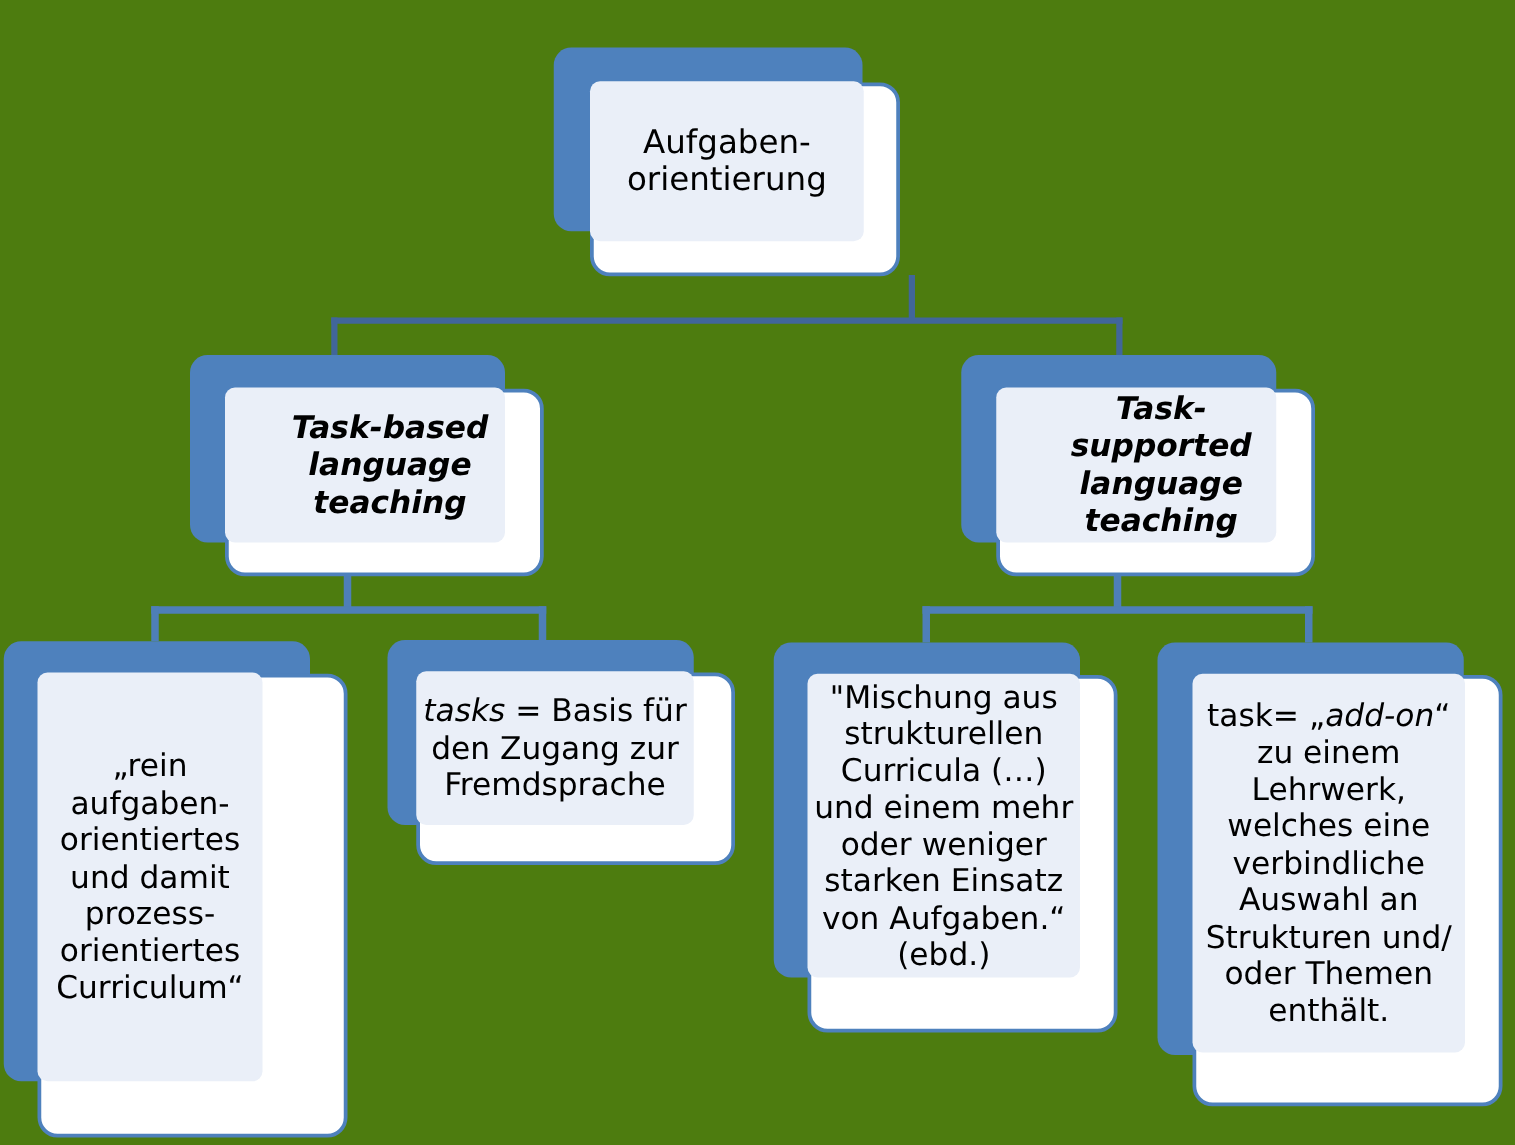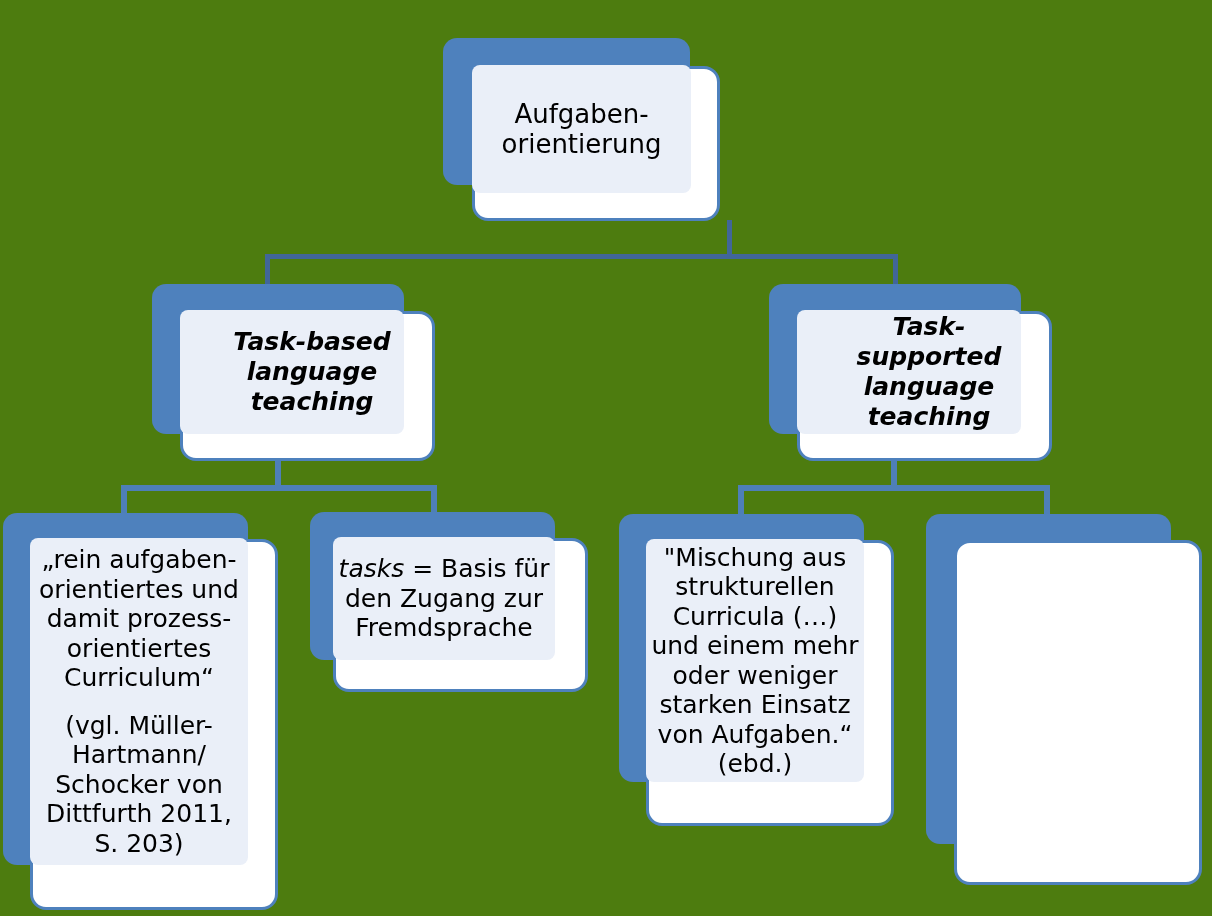--- a/index.html
+++ b/index.html
@@ -114,23 +114,22 @@
     <div class="panel t-lvl2" style="left:28px; top:26px; width:224px; height:124px;">
       <p>Task-supported</p>
       <p style="margin-top:0;">language</p>
       <p style="margin-top:0;">teaching</p>
     </div>
   </div>
 
   <div class="node" style="left:3px; top:513px; width:290px; height:400px;">
     <div class="slab" style="width:245px; height:352px;"></div>
     <div class="card" style="left:27px; top:26px; width:248px; height:371px;"></div>
-    <div class="panel t-leaf" style="left:27px; top:25px; width:218px; height:327px; padding:16px 6px;">
+    <div class="panel t-leaf" style="left:27px; top:25px; width:180px; height:327px; padding:16px 6px;">
       <p>„rein aufgaben-orientiertes und damit prozess-orientiertes Curriculum“</p>
-      <p>(vgl. Müller-Hartmann/ Schocker von Dittfurth 2011, S. 203)</p>
     </div>
   </div>
 
   <div class="node" style="left:310px; top:512px; width:290px; height:190px;">
     <div class="slab" style="width:245px; height:148px;"></div>
     <div class="card" style="left:23px; top:26px; width:255px; height:154px;"></div>
     <div class="panel t-leaf" style="left:23px; top:25px; width:222px; height:123px;">
         <p>
           <span class="it">tasks</span>
           <span>=  Basis für den Zugang zur Fremdsprache</span>
@@ -143,15 +142,21 @@
     <div class="card" style="left:27px; top:26px; width:248px; height:286px;"></div>
     <div class="panel t-leaf" style="left:27px; top:25px; width:218px; height:243px; padding:2px 4px;">
       <p>"Mischung aus strukturellen Curricula (…) und einem mehr oder weniger starken Einsatz von Aufgaben.“</p>
       <p style="margin-top:0;text-align:center;">(ebd.)</p>
     </div>
   </div>
 
   <div class="node" style="left:926px; top:514px; width:286px; height:380px;">
     <div class="slab" style="width:245px; height:330px;"></div>
     <div class="card" style="left:28px; top:26px; width:248px; height:345px;"></div>
+    <div class="panel t-leaf" style="left:28px; top:25px; width:218px; height:303px; padding:2px 4px;">
+      <p>
+        <span>task= „</span><span class="it">add-on</span><span>“</span>
+        <span>zu einem Lehrwerk, welches eine verbindliche Auswahl an Strukturen und/ oder Themen enthält.</span>
+      </p>
+    </div>
   </div>
 
 </div>
 
 </body></html>

